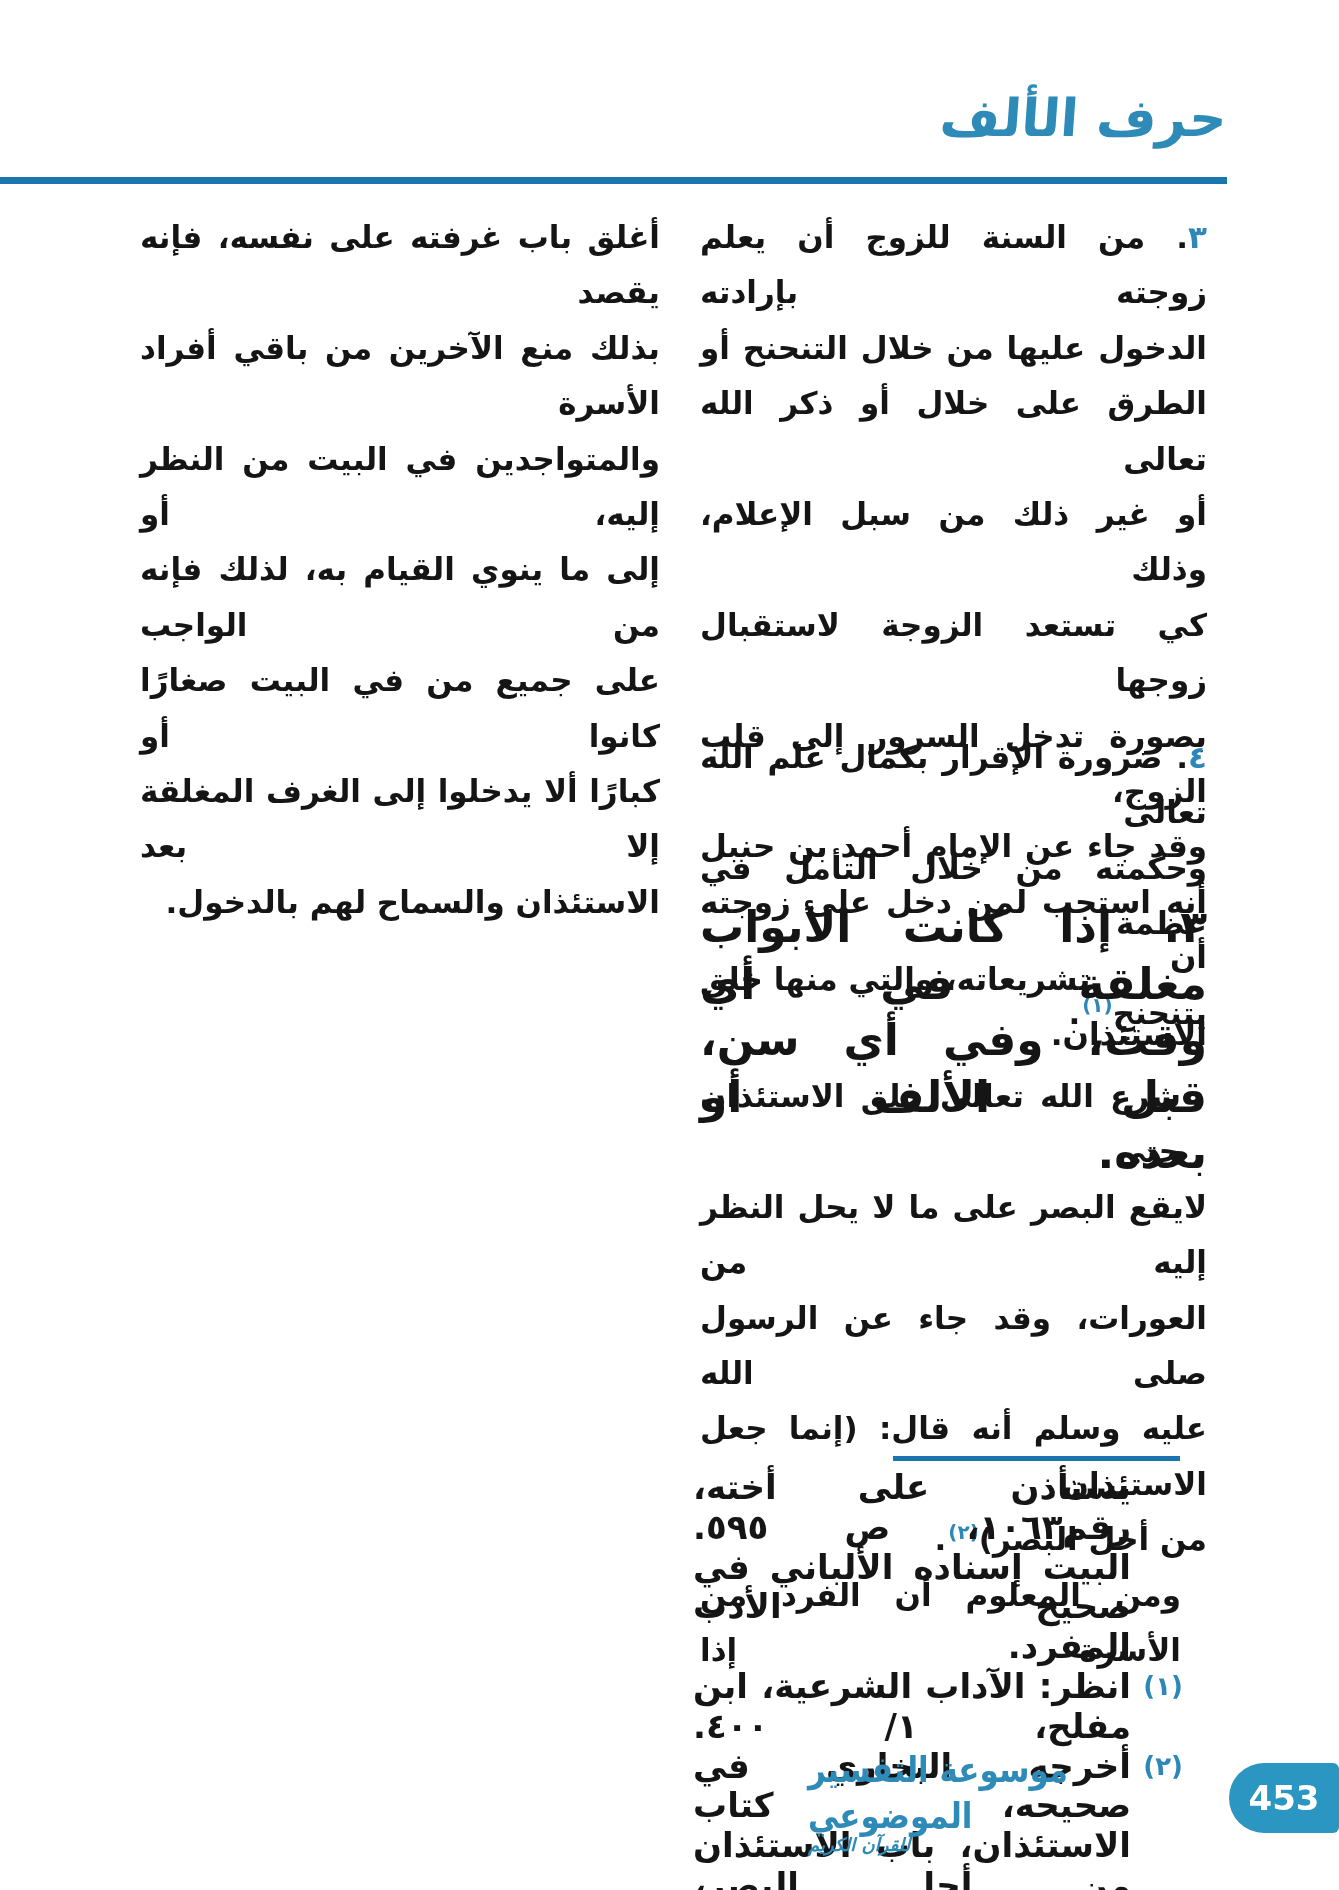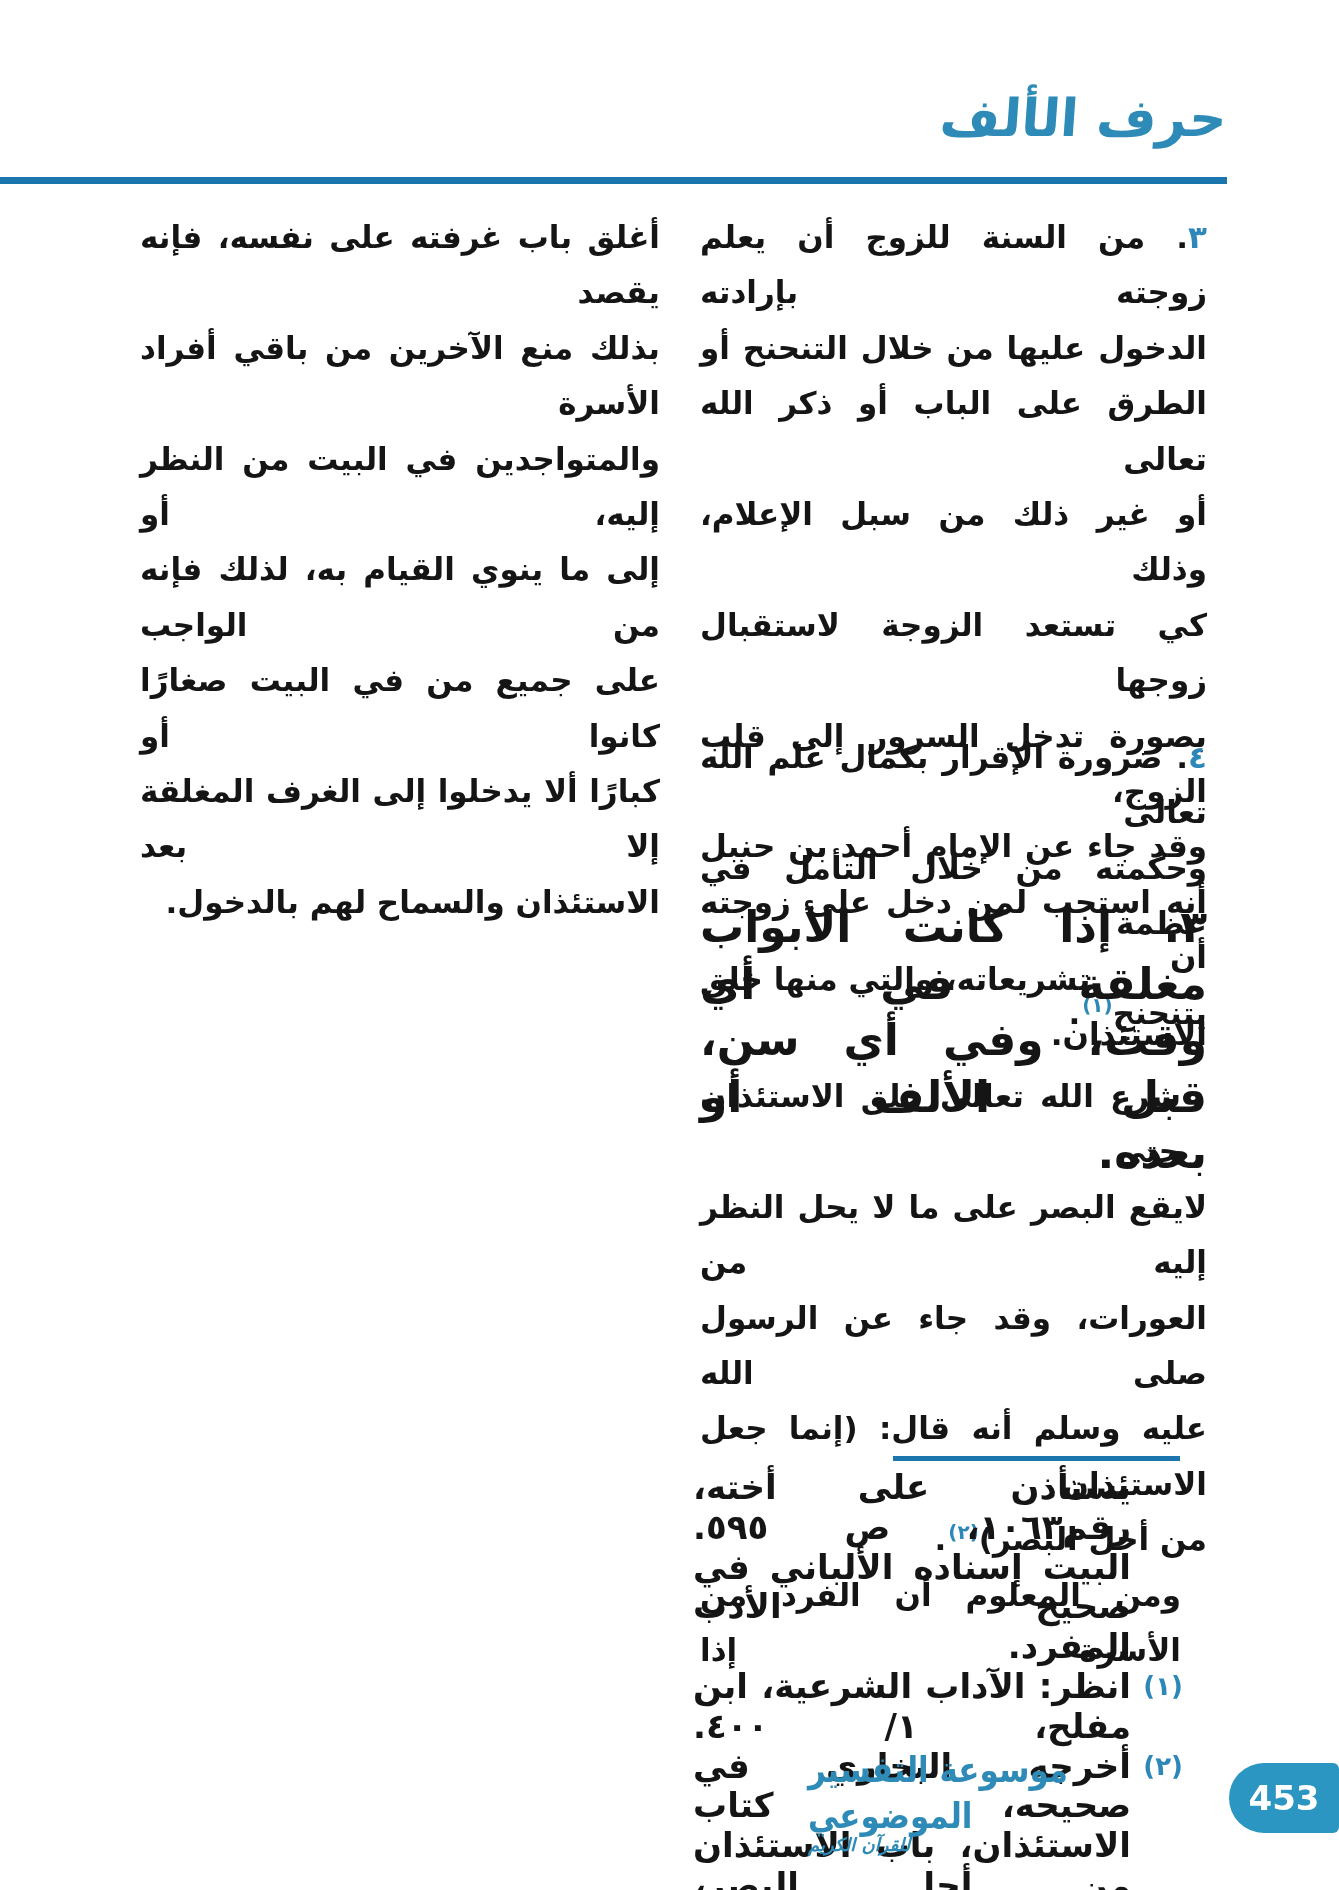--- a/index.html
+++ b/index.html
@@ -86,21 +86,21 @@
 <body>
 
 <div class="page">
 
   <div class="header-title">حرف الألف</div>
   <div class="header-rule"></div>
 
   <div class="block body-col" style="top:210px">
     <div class="ln j"><span class="num">٣</span><span>. </span><span>من السنة للزوج أن يعلم زوجته بإرادته</span></div>
     <div class="ln j">الدخول عليها من خلال التنحنح أو</div>
-    <div class="ln j">الطرق على الباب أو ذكر الله تعالى</div>
+    <div class="ln j">الطرق على خلال أو ذكر الله تعالى</div>
     <div class="ln j">أو غير ذلك من سبل الإعلام، وذلك</div>
     <div class="ln j">كي تستعد الزوجة لاستقبال زوجها</div>
     <div class="ln j">بصورة تدخل السرور إلى قلب الزوج،</div>
     <div class="ln j">وقد جاء عن الإمام أحمد بن حنبل</div>
     <div class="ln j">أنه استحب لمن دخل على زوجته أن</div>
     <div class="ln s"><span>يتنحنح</span><span class="ref">(١)</span><span>.</span></div>
   </div>
 
   <div class="block body-col" style="top:730px">
     <div class="ln j"><span class="num">٤</span><span>. </span><span>ضرورة الإقرار بكمال علم الله تعالى</span></div>

